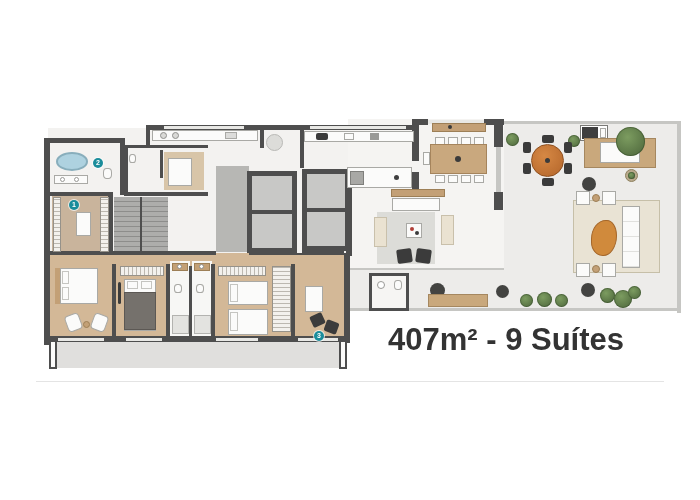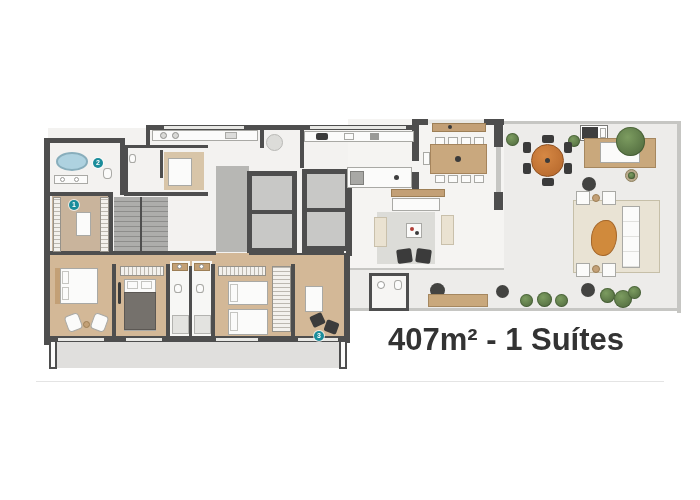--- a/index.html
+++ b/index.html
@@ -237,16 +237,16 @@
   <div class="abs dark" style="left:311px;top:314px;width:13px;height:12px;transform:rotate(-25deg);"></div>
   <div class="abs dark" style="left:325px;top:321px;width:13px;height:12px;transform:rotate(20deg);"></div>
 
   <div class="abs furn" style="left:49px;top:340px;width:8px;height:29px;border:2px solid #4e4e4e;"></div>
   <div class="abs furn" style="left:339px;top:340px;width:8px;height:29px;border:2px solid #4e4e4e;"></div>
 
   <div class="abs marker" style="left:69px;top:200px;width:10px;height:10px;">1</div>
   <div class="abs marker" style="left:93px;top:158px;width:10px;height:10px;">2</div>
   <div class="abs marker" style="left:314px;top:331px;width:10px;height:10px;">3</div>
 
-  <div class="abs title" style="left:388px;top:322px;">407m² - 1 Suítes</div>
+  <div class="abs title" style="left:388px;top:322px;">407m² - 9 Suítes</div>
   <div class="abs divider" style="left:36px;top:381px;width:628px;height:1px;"></div>
 
 </div>
 
 </body></html>

